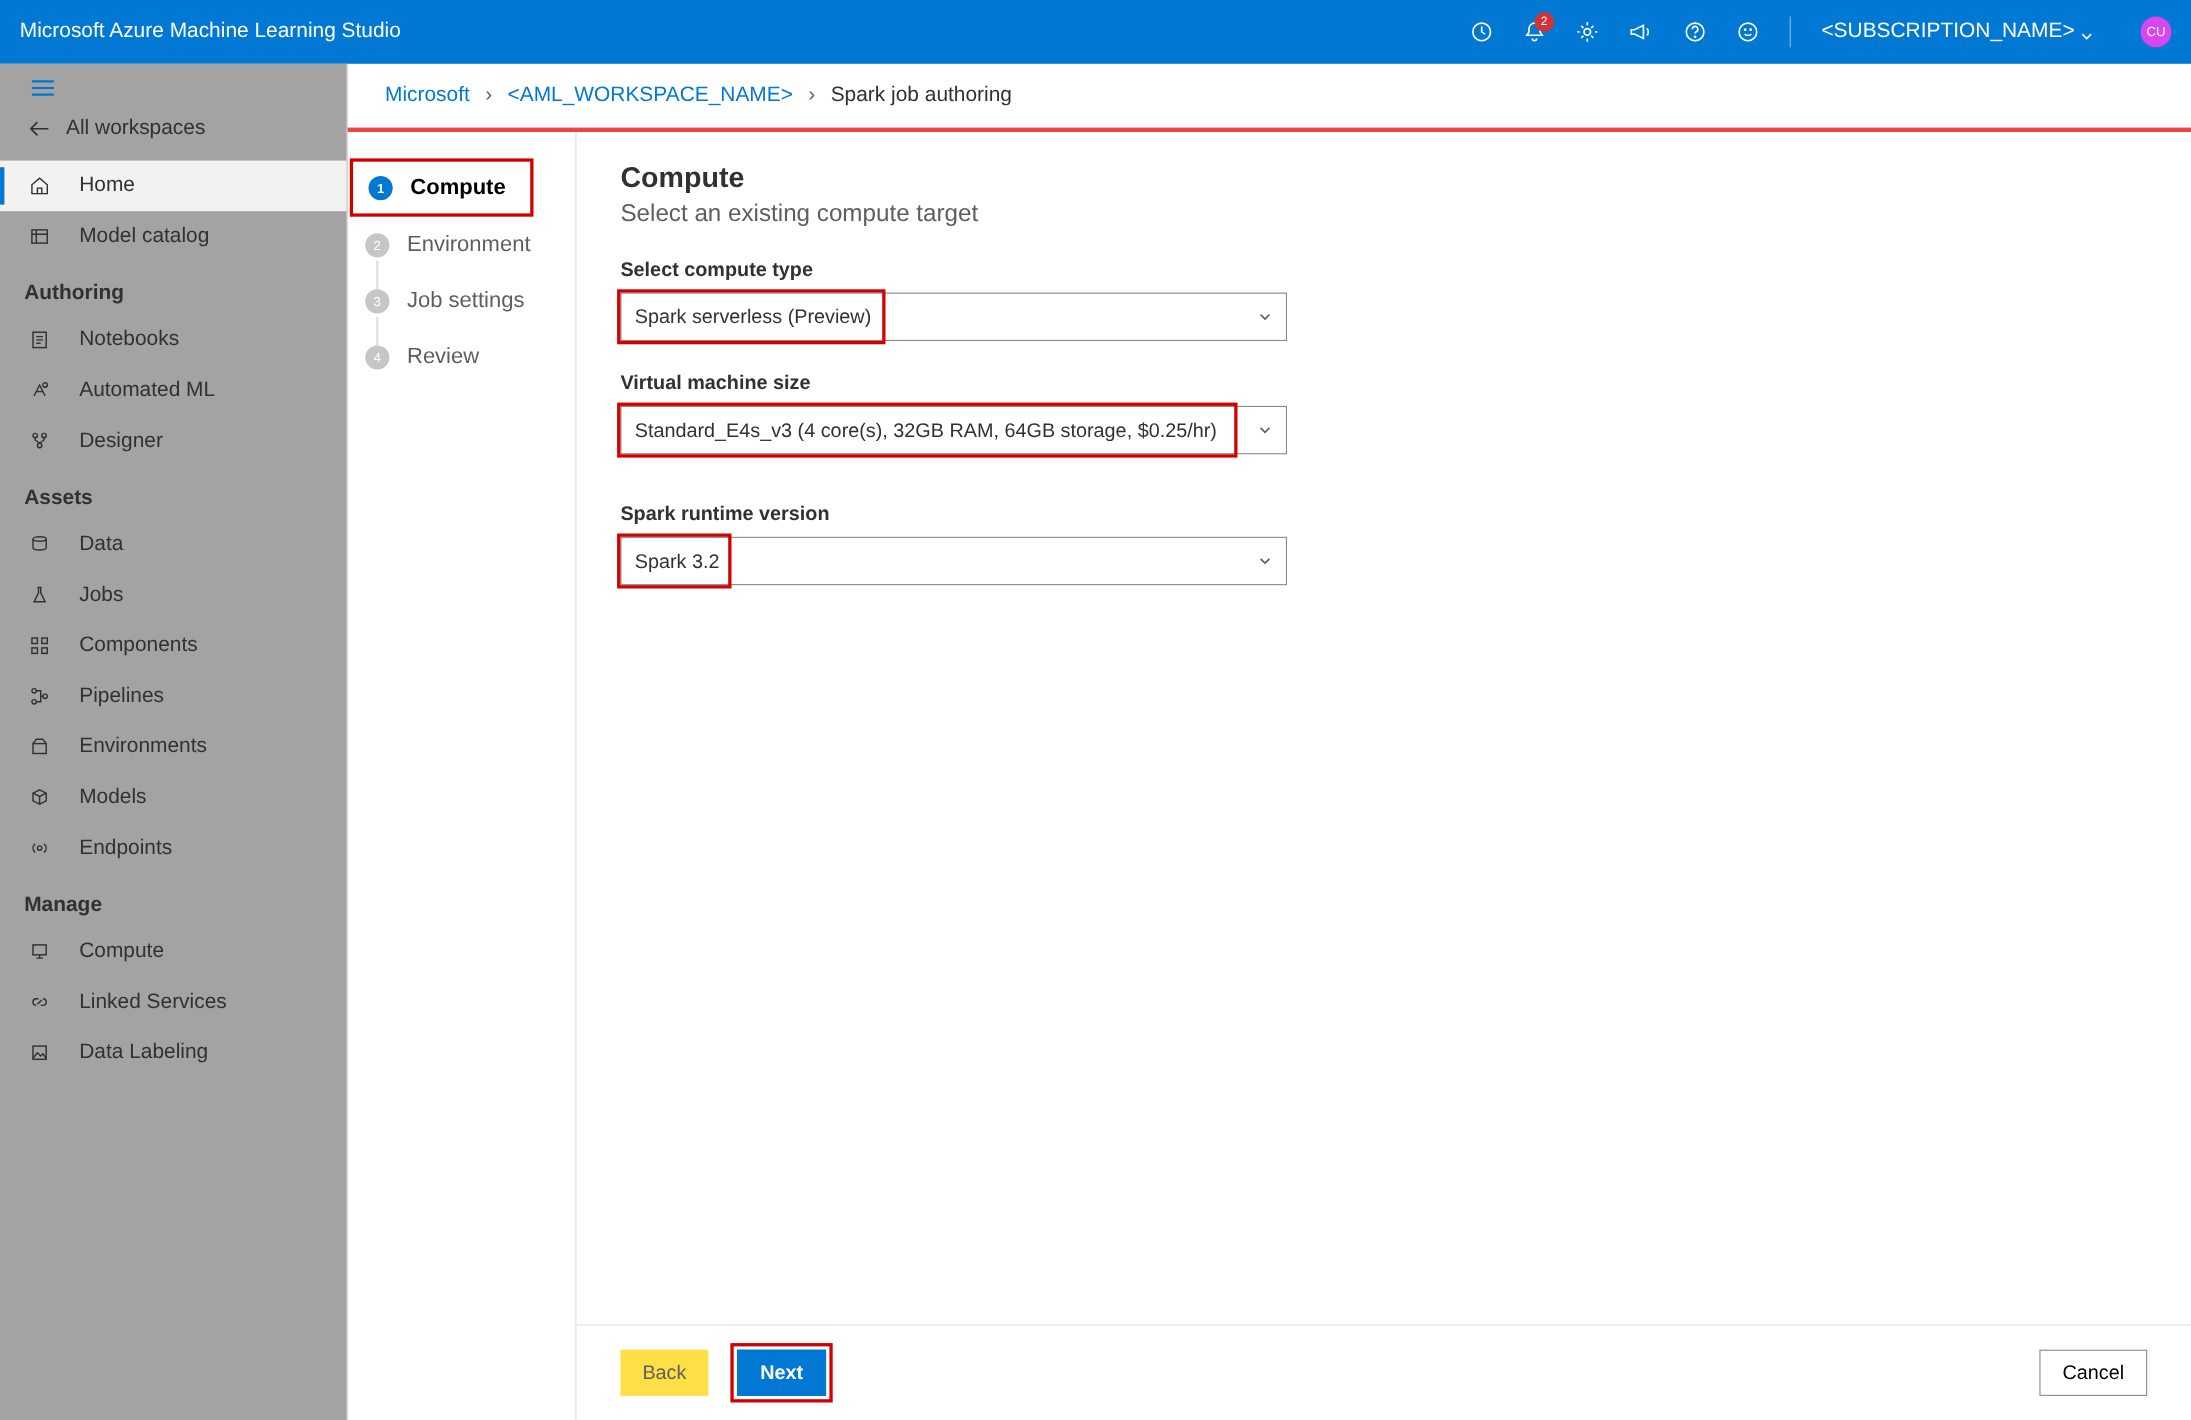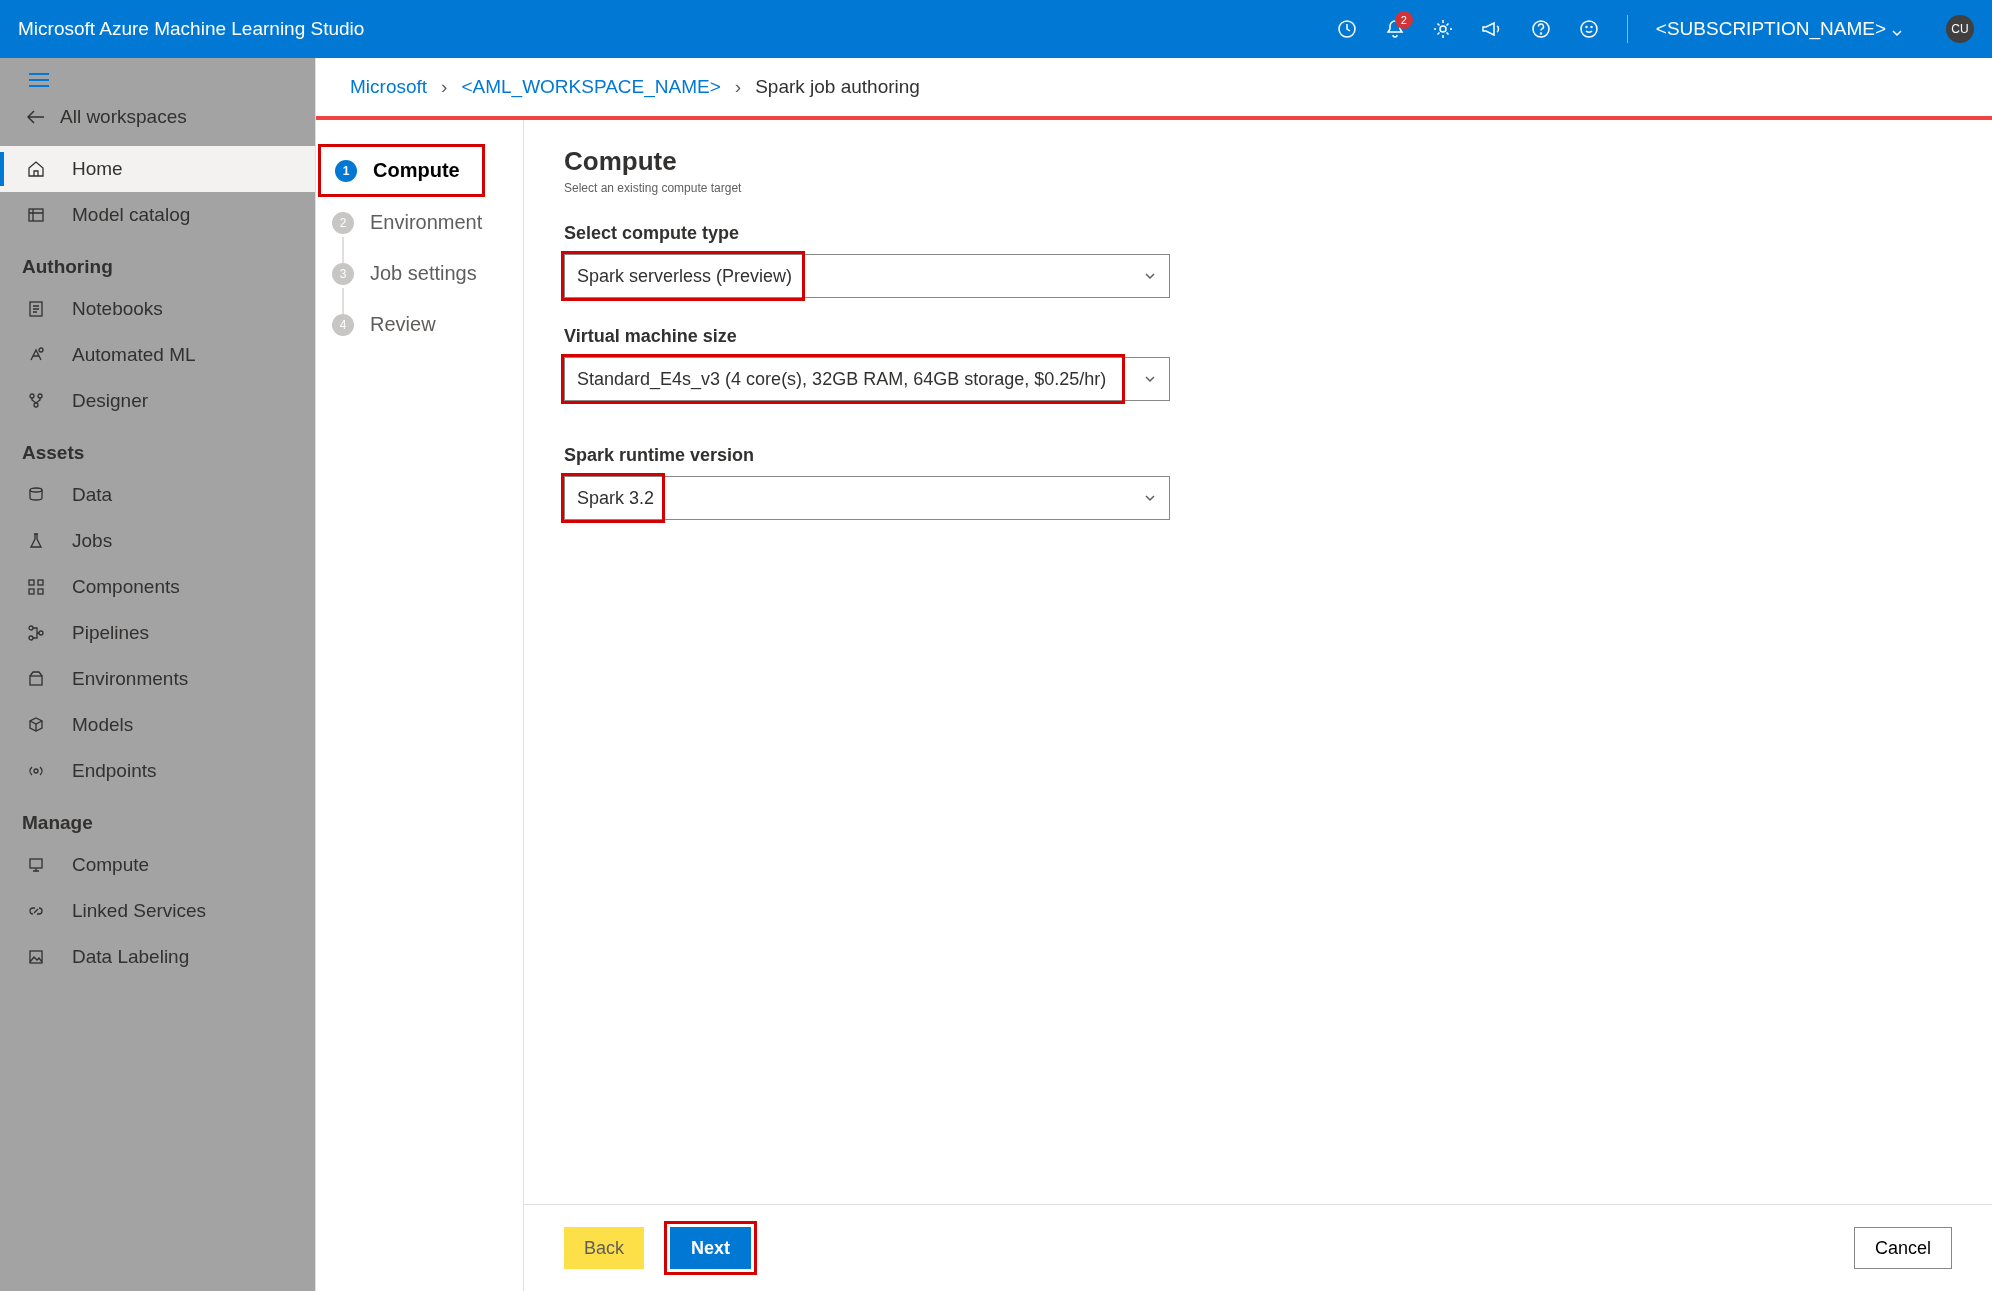--- a/index.html
+++ b/index.html
@@ -6,21 +6,21 @@
 body { background: #fff; color: #323130; width: 1992px; height: 1291px; overflow: hidden; }
 
 
 .topbar { height: 58px; background: #0078d4; display: flex; align-items: center; color: #fff; padding: 0 18px; }
 .topbar-title { font-size: 19px; font-weight: 400; flex: 1; }
 .topbar-icons { display: flex; align-items: center; gap: 28px; }
 .topbar-icon { position: relative; cursor: pointer; display: flex; align-items: center; justify-content: center; }
 .topbar-badge { position: absolute; top: -8px; right: -8px; background: #d13438; color: #fff; border-radius: 50%; width: 18px; height: 18px; font-size: 11px; display: flex; align-items: center; justify-content: center; }
 .topbar-divider { width: 1px; height: 28px; background: rgba(255,255,255,.5); }
 .subscription { display: flex; align-items: flex-end; gap: 4px; font-size: 19px; cursor: pointer; }
-.avatar { width: 28px; height: 28px; border-radius: 50%; background: #404040; display: flex; align-items: center; justify-content: center; font-size: 12px; margin-left: 14px; }
+.avatar { width: 28px; height: 28px; border-radius: 50%; background: #d946ef; display: flex; align-items: center; justify-content: center; font-size: 12px; margin-left: 14px; }
 
 
 .hamburger-row { padding: 14px 12px 6px 28px; }
 .hamburger { cursor: pointer; color: #0078d4; }
 
 
 .layout { display: flex; height: calc(1291px - 58px); }
 .sidebar { width: 316px; border-right: 1px solid #e1dfdd; background: #a3a3a3; display: flex; flex-direction: column; }
 .content { flex: 1; display: flex; flex-direction: column; }
 
@@ -43,21 +43,21 @@
 .step { display: flex; align-items: center; gap: 16px; padding: 14px 12px 14px 16px; font-size: 20px; color: #605e5c; position: relative; }
 .step .num { width: 22px; height: 22px; border-radius: 50%; background: #c8c6c4; color: #fff; font-size: 12px; display: flex; align-items: center; justify-content: center; flex: 0 0 22px; }
 .step.active { color: #000; font-weight: 600; }
 .step.active .num { background: #0078d4; }
 .step-line { position: absolute; left: 26px; top: 40px; width: 2px; height: 26px; background: #e1dfdd; }
 .red-box-step { border: 3px solid #d40000; display: inline-flex; }
 
 
 .form-col { flex: 1; padding: 26px 40px; position: relative; }
 .page-heading { font-size: 26px; font-weight: 600; margin-bottom: 4px; }
-.page-sub { font-size: 12px; color: #605e5c; margin-bottom: 24px; }
+.page-sub { font-size: 22px; color: #605e5c; margin-bottom: 24px; }
 .field-label { font-size: 18px; font-weight: 600; margin-bottom: 10px; margin-top: 28px; }
 .select { display: flex; align-items: center; justify-content: space-between; border: 1px solid #8a8886; height: 44px; width: 606px; padding: 0 12px; font-size: 18px; cursor: pointer; }
 .select .chev { color: #605e5c; }
 .red-overlay { position: absolute; border: 3px solid #d40000; pointer-events: none; }
 
 
 .footer { border-top: 1px solid #e1dfdd; padding: 16px 40px; display: flex; align-items: center; gap: 20px; }
 .btn { height: 42px; padding: 0 20px; font-size: 18px; border: 1px solid #8a8886; background: #fff; cursor: pointer; }
 .btn.primary { background: #0078d4; color: #fff; border-color: #0078d4; font-weight: 600; }
 .btn.ghost { background: #fde047; color: #605e5c; border: none; }

